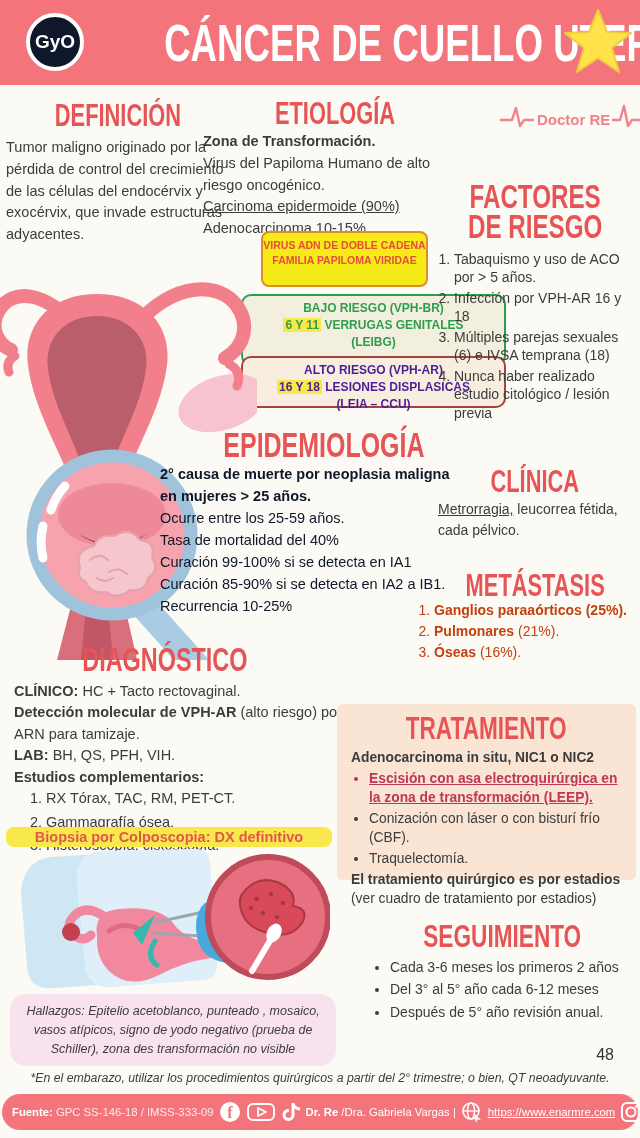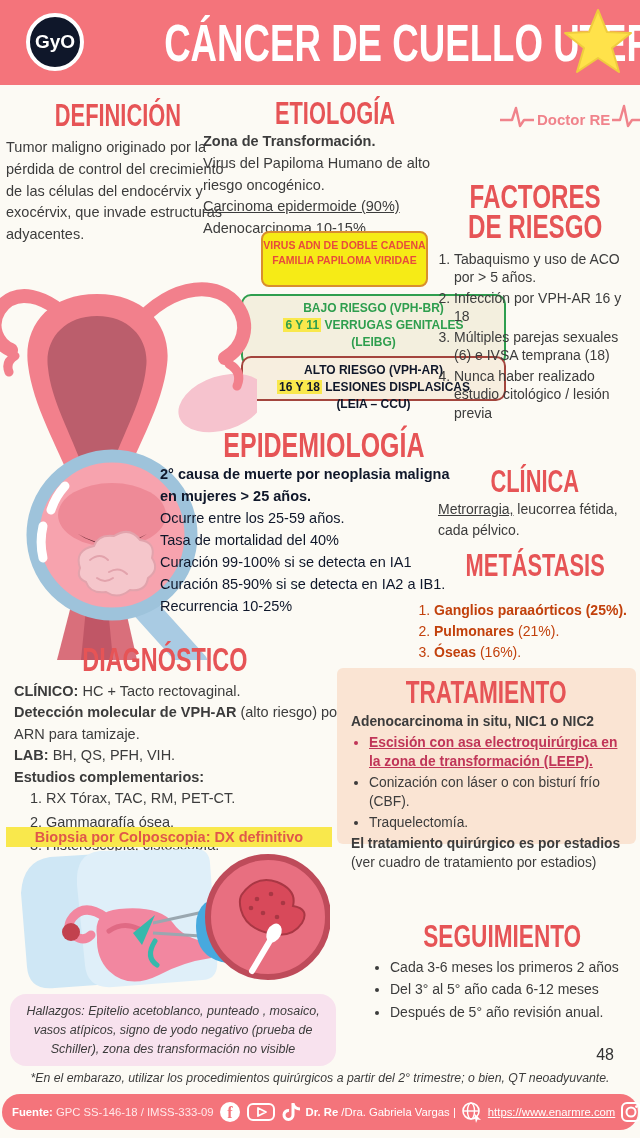--- a/index.html
+++ b/index.html
@@ -33,49 +33,49 @@
   .vbox {
     position:absolute; left:261px; top:231px; width:167px; height:56px; border-radius:8px;
     background:#F6EB16; border:2px solid #D98E2E; color:#E74C3C; font-weight:bold;
     font-size:10.5px; line-height:1.4; text-align:center; padding-top:5px;
   }
   .gbox, .rbox {
     position:absolute; left:241px; width:265px; border-radius:10px; font-weight:bold;
     font-size:12px; line-height:1.4; text-align:center; padding:4px 2px;
   }
   .gbox { top:294px; background:#F3EFDE; border:2px solid #2E9E4E; color:#2E9E4E; height:72px; }
-  .rbox { top:356px; background:#F7EEDF; border:2px solid #A3453D; color:#0f172a; height:45px; }
+  .rbox { top:356px; background:#F7EEDF; border:2px solid #A3453D; color:#4c1d95; height:52px; }
   .hl { background:#F9E84C; padding:0 2px; }
   
   .doctor-re { position:absolute; left:500px; top:98px; width:140px; }
   .fact-title { position:absolute; left:430px; top:182px; width:210px; line-height:0.98; }
   .fact-title .cond { font-size:31px; }
   .fact-list { position:absolute; left:432px; top:250px; width:205px; font-size:14px; line-height:1.32; color:#3C3C3C; }
   .clinica-hd { position:absolute; left:450px; top:466px; width:170px; }
   .clinica-hd .cond { font-size:28px; }
   .clinica-txt { position:absolute; left:438px; top:499px; width:195px; font-size:14px; }
-  .meta-hd { position:absolute; left:438px; top:550px; width:195px; }
+  .meta-hd { position:absolute; left:438px; top:570px; width:195px; }
   .meta-hd .cond { font-size:28px; }
   .meta-list { position:absolute; left:412px; top:601px; width:225px; font-size:14px; line-height:1.35; color:#c2410c; }
   
   .epi-hd { position:absolute; left:195px; top:427px; width:250px; }
   .epi-hd .cond { font-size:32px; }
   .epi-txt { position:absolute; left:160px; top:463px; width:300px; font-size:14.5px; line-height:1.52; color:#0f172a; }
   
   .diag-hd { position:absolute; left:40px; top:643px; width:250px; }
   .diag-hd .cond { font-size:30px; }
   .diag-txt { position:absolute; left:14px; top:681px; width:332px; font-size:14.5px; line-height:1.48; color:#3C3C3C; }
   .diag-txt ol { padding-left:32px; }
   .biopsia {
-    position:absolute; left:6px; top:827px; width:326px; background:#F9E84C; border-radius:0;
+    position:absolute; left:6px; top:827px; width:326px; background:#F9E84C; border-radius:8px;
     color:#E0584A; font-weight:bold; font-size:14.5px; text-align:center; padding:2px 8px;
   }
   
   .trat-box {
-    position:absolute; left:337px; top:668px; width:299px; height:176px;
+    position:absolute; left:337px; top:704px; width:299px; height:176px;
     background:#FAE4D3; border-radius:6px;
   }
   .trat-hd { position:absolute; left:0; top:8px; width:100%; }
   .trat-hd .cond { font-size:29px; }
   .trat-body { position:absolute; left:14px; top:44px; width:272px; font-size:13.8px; line-height:1.38; color:#3C3C3C; }
   .trat-body ul { padding-left:18px; margin:2px 0; }
   .link-item { color:#C03558; font-weight:bold; text-decoration:underline; }
   
   .seg-hd { position:absolute; left:395px; top:920px; width:215px; }
   .seg-hd .cond { font-size:29px; }

